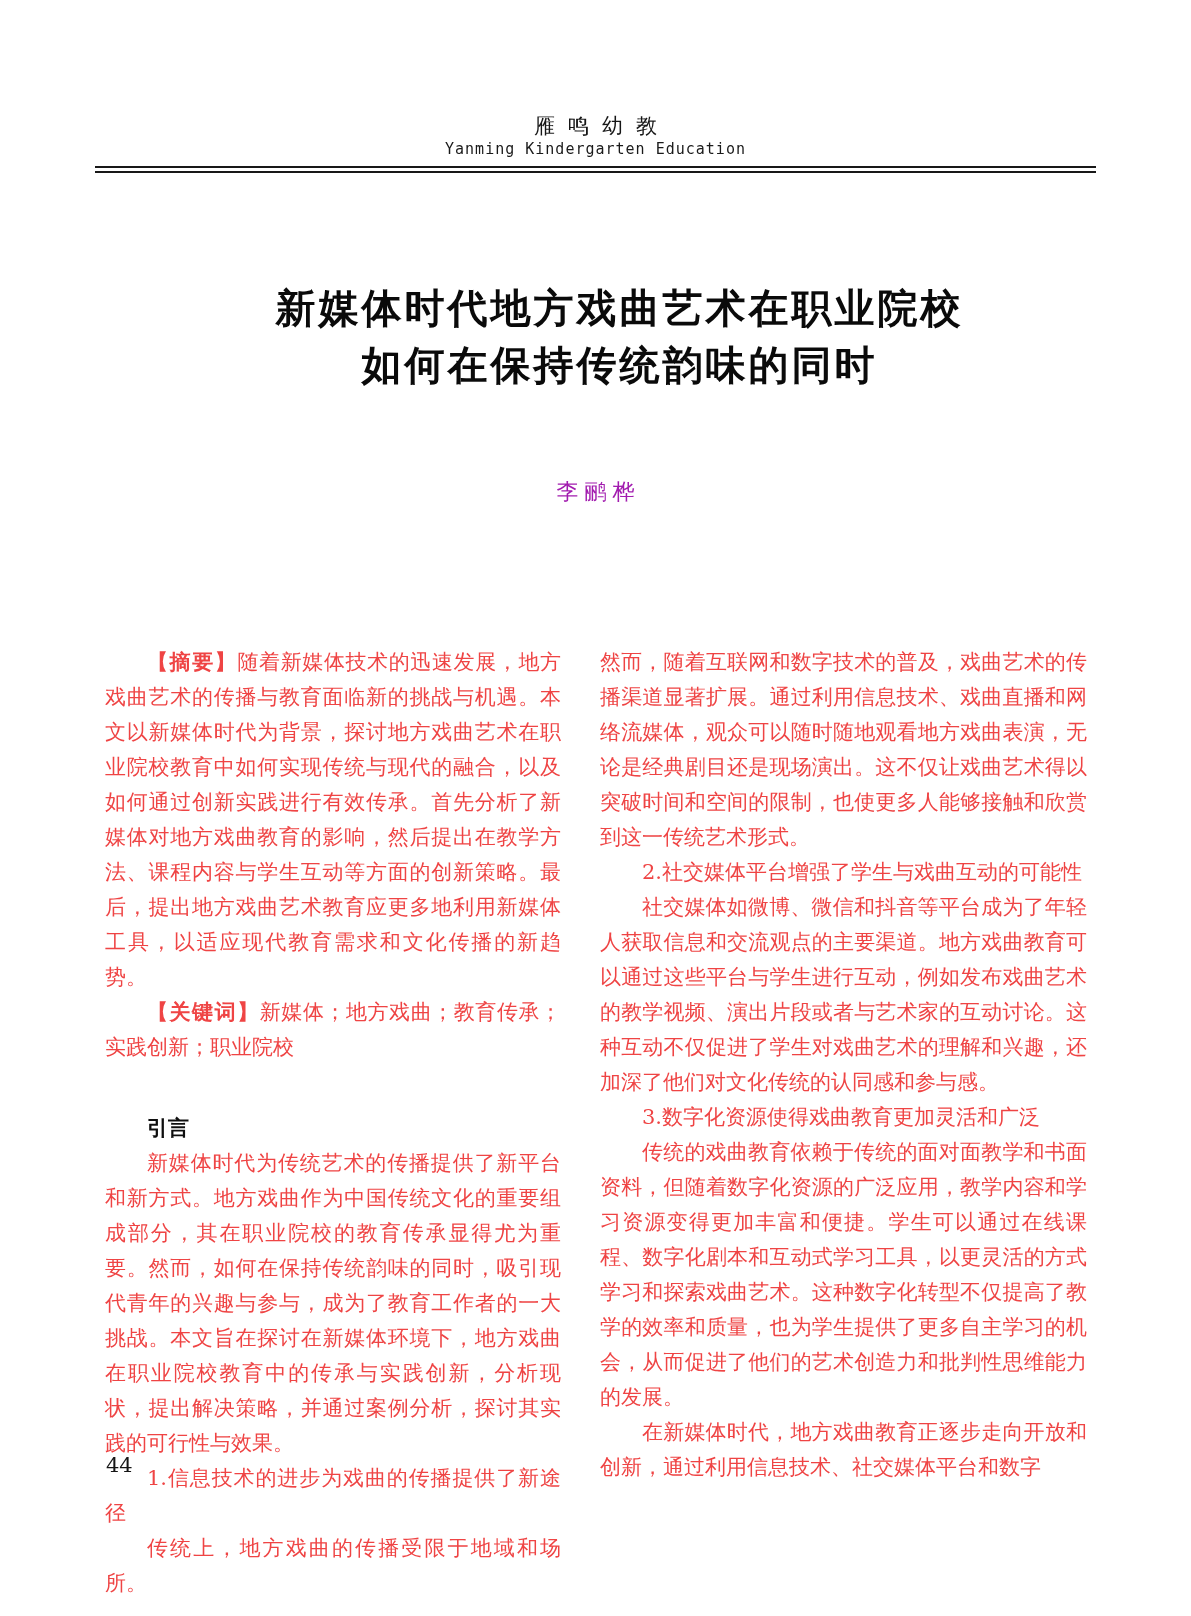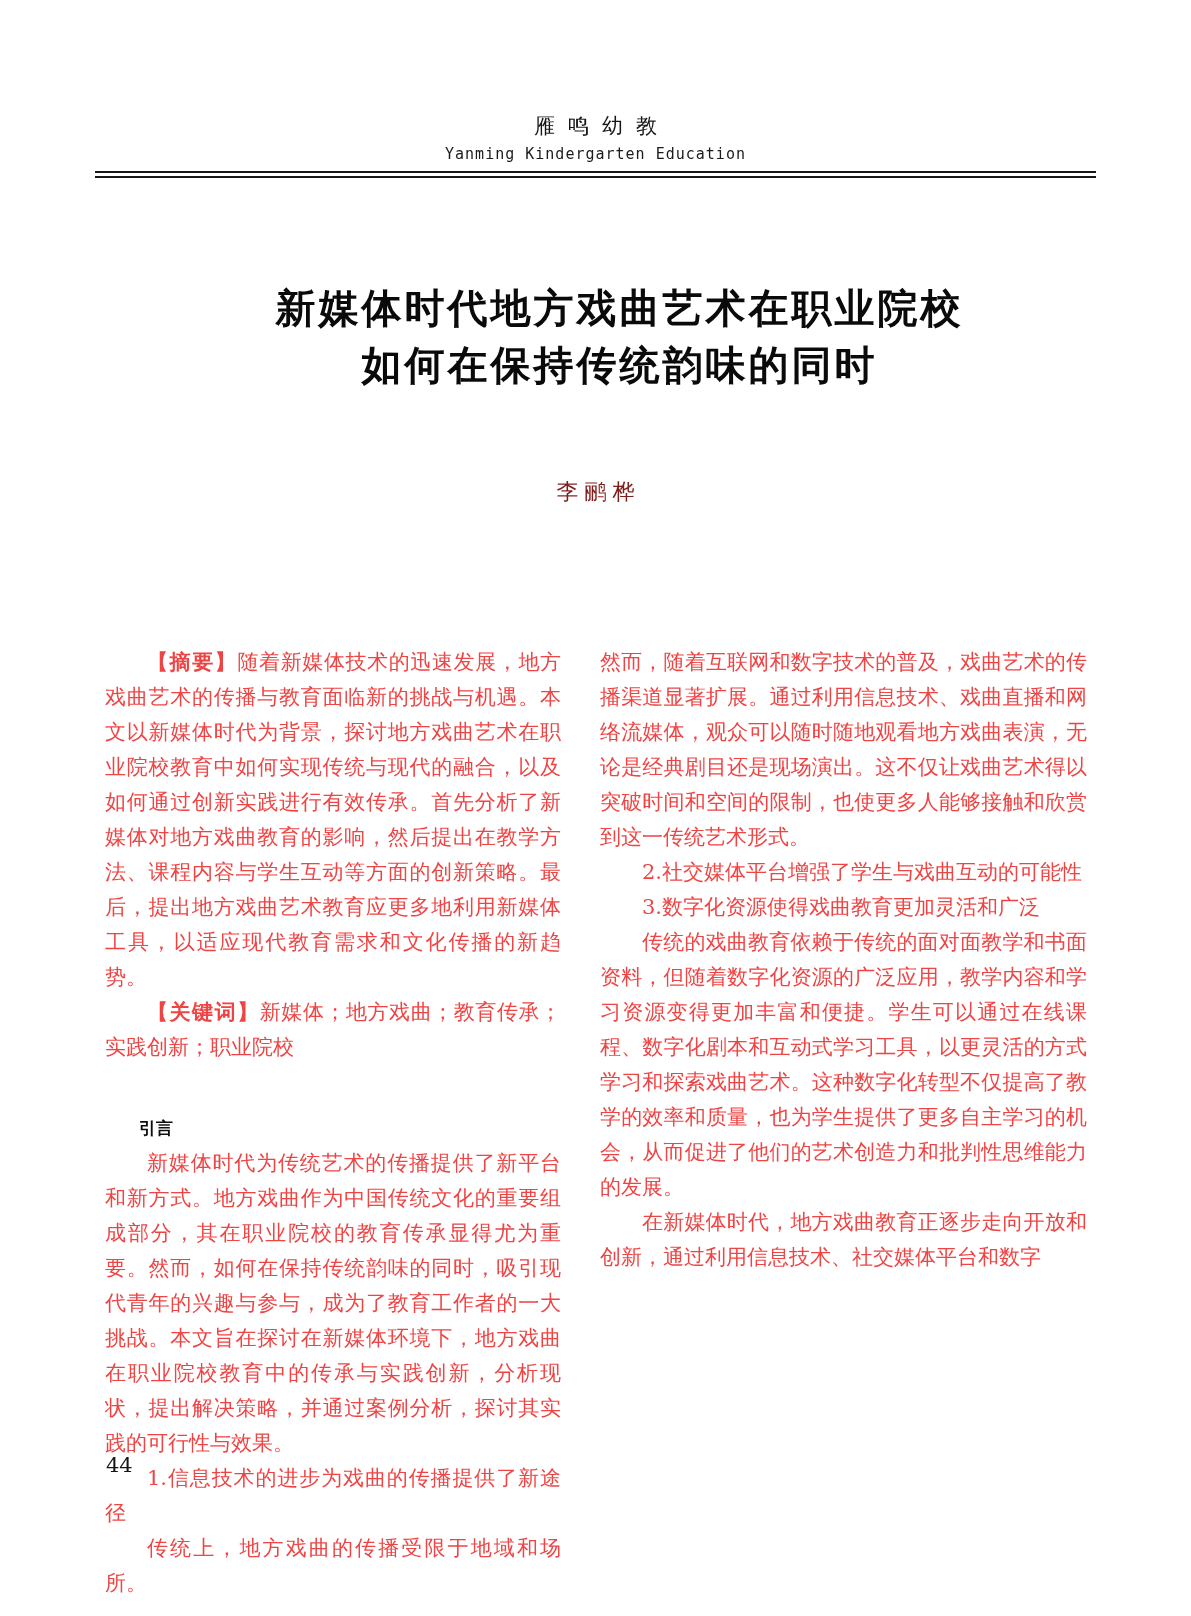--- a/index.html
+++ b/index.html
@@ -21,21 +21,20 @@
     right: 95px;
     text-align: center;
   }
   .journal-cn {
     font-size: 21px;
     letter-spacing: 13px;
     text-indent: 13px; 
     color: #161616;
   }
   .journal-en {
-    margin-top: 5px;
     font-size: 15px;
     font-family: "DejaVu Sans Mono", monospace;
     letter-spacing: 1px;
     color: #1a1a1a;
   }
   .double-rule {
     margin-top: 8px;
     height: 3px;
     border-top: 2px solid #181818;
     border-bottom: 2px solid #181818;
@@ -59,21 +58,21 @@
   .title-line { display: block; }
   .author {
     position: absolute;
     top: 477px;
     left: 0;
     width: 100%;
     text-align: center;
     font-size: 22px;
     letter-spacing: 6px;
     text-indent: 6px;
-    color: #7f1d1d;
+    color: #a21caf;
   }
   
   .columns {
     position: absolute;
     top: 645px;
     left: 105px;
     width: 982px;
     display: flex;
     gap: 39px;
   }
@@ -88,21 +87,21 @@
     color: #ef4444;
   }
   .para.noindent { text-indent: 0; }
   .hei-label {
     font-family: "DejaVu Sans", sans-serif;
     font-weight: bold;
     letter-spacing: 1px;
   }
   .sec-heading {
     margin: 0;
-    font-size: 17px;
+    font-size: 21px;
     line-height: 35px;
     font-weight: bold;
     font-family: "DejaVu Sans", sans-serif;
     text-indent: 2em;
     color: #0e0e0e;
   }
   .intro-heading { margin-top: 46px; }
   
   .page-number {
     position: absolute;
@@ -138,20 +137,21 @@
       <p class="para"><span class="hei-label">【关键词】</span><span>新媒体；地方戏曲；教育传承；实践创新；职业院校</span></p>
       <h3 class="sec-heading intro-heading">引言</h3>
       <p class="para">新媒体时代为传统艺术的传播提供了新平台和新方式。地方戏曲作为中国传统文化的重要组成部分，其在职业院校的教育传承显得尤为重要。然而，如何在保持传统韵味的同时，吸引现代青年的兴趣与参与，成为了教育工作者的一大挑战。本文旨在探讨在新媒体环境下，地方戏曲在职业院校教育中的传承与实践创新，分析现状，提出解决策略，并通过案例分析，探讨其实践的可行性与效果。</p>
       <p class="para">1.信息技术的进步为戏曲的传播提供了新途径</p>
       <p class="para">传统上，地方戏曲的传播受限于地域和场所。</p>
     </div>
 
     <div class="col-right">
       <p class="para noindent">然而，随着互联网和数字技术的普及，戏曲艺术的传播渠道显著扩展。通过利用信息技术、戏曲直播和网络流媒体，观众可以随时随地观看地方戏曲表演，无论是经典剧目还是现场演出。这不仅让戏曲艺术得以突破时间和空间的限制，也使更多人能够接触和欣赏到这一传统艺术形式。</p>
       <p class="para">2.社交媒体平台增强了学生与戏曲互动的可能性</p>
+      <p class="para">社交媒体如微博、微信和抖音等平台成为了年轻人获取信息和交流观点的主要渠道。地方戏曲教育可以通过这些平台与学生进行互动，例如发布戏曲艺术的教学视频、演出片段或者与艺术家的互动讨论。这种互动不仅促进了学生对戏曲艺术的理解和兴趣，还加深了他们对文化传统的认同感和参与感。</p>
       <p class="para">3.数字化资源使得戏曲教育更加灵活和广泛</p>
       <p class="para">传统的戏曲教育依赖于传统的面对面教学和书面资料，但随着数字化资源的广泛应用，教学内容和学习资源变得更加丰富和便捷。学生可以通过在线课程、数字化剧本和互动式学习工具，以更灵活的方式学习和探索戏曲艺术。这种数字化转型不仅提高了教学的效率和质量，也为学生提供了更多自主学习的机会，从而促进了他们的艺术创造力和批判性思维能力的发展。</p>
       <p class="para">在新媒体时代，地方戏曲教育正逐步走向开放和创新，通过利用信息技术、社交媒体平台和数字</p>
     </div>
 
   </div>
 
   <div class="page-number">44</div>
 
 </div>

